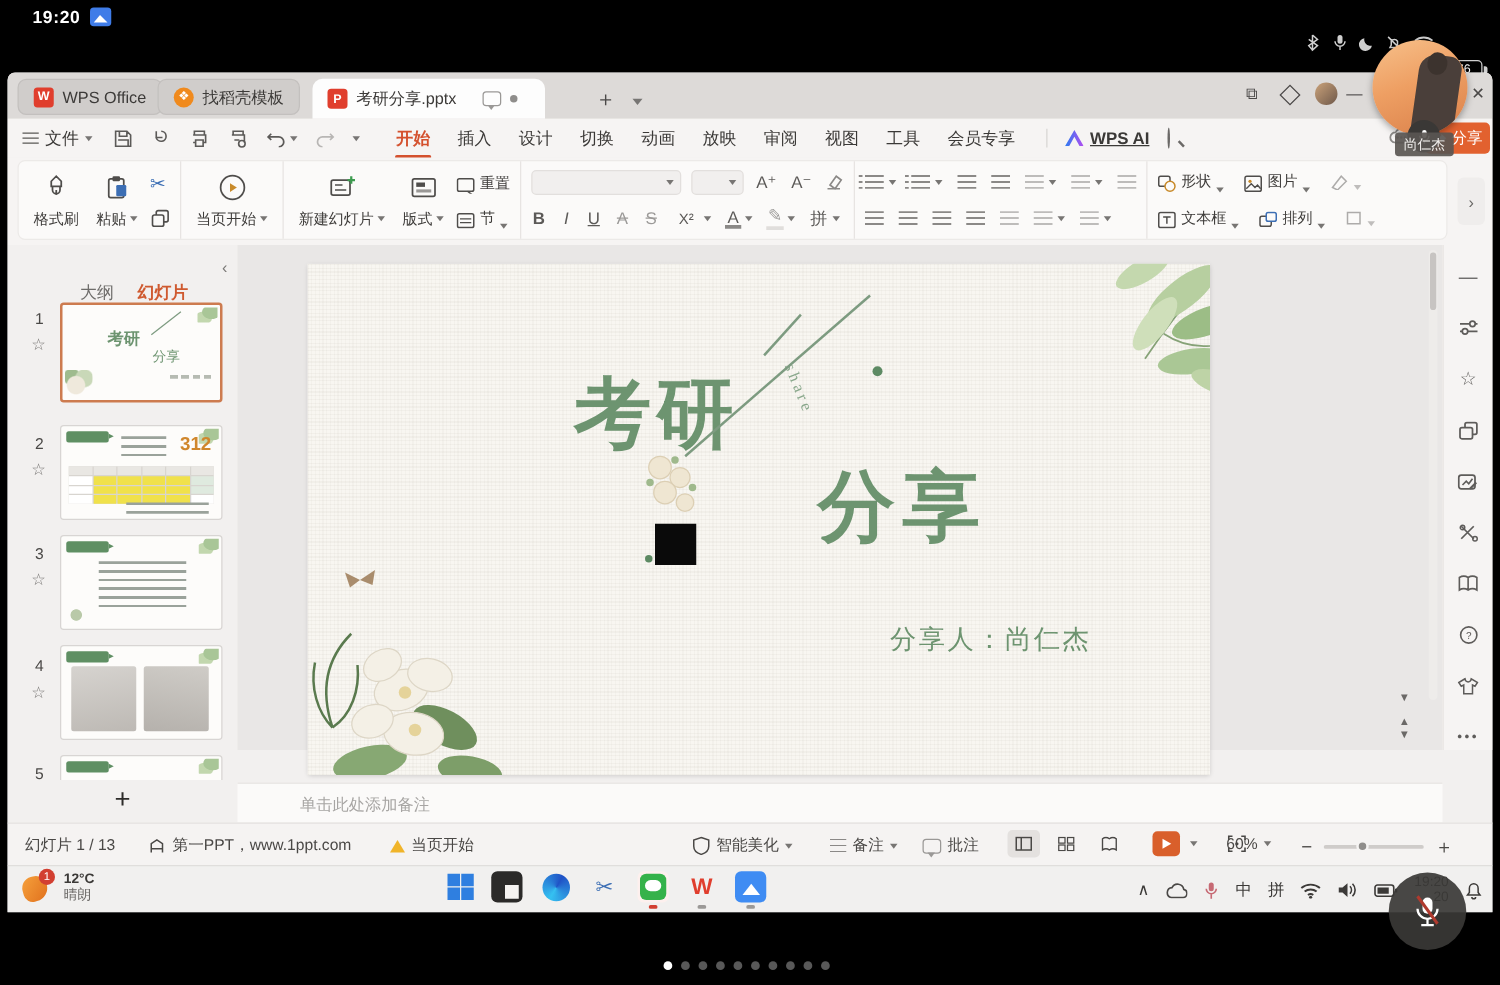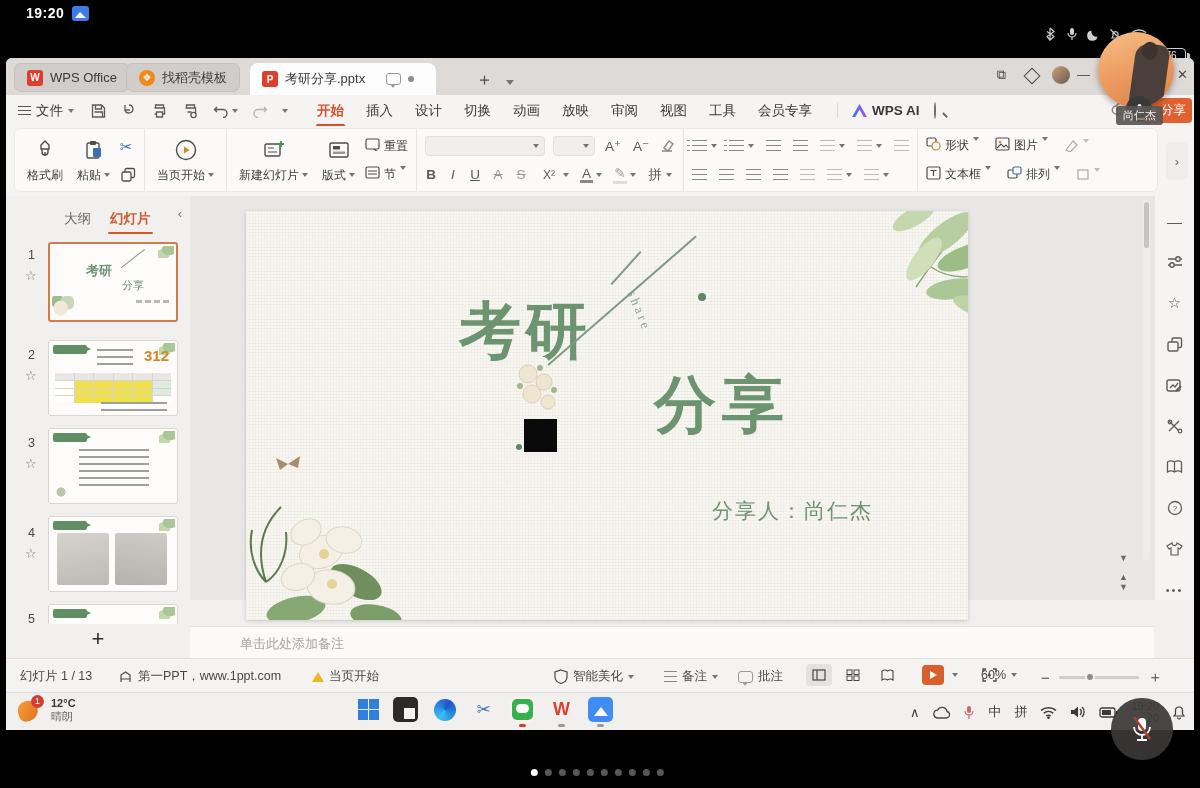--- a/index.html
+++ b/index.html
@@ -43,49 +43,49 @@
   .menurow{position:absolute;left:0;right:0;top:37px;height:31px;background:#f6f4f3;display:flex;align-items:center;font-size:13.5px;color:#3b3937;}
   .menu-file{display:flex;align-items:center;gap:5px;margin-left:12px;}
   .hamb{width:13px;height:9px;border-top:1.6px solid #5a5856;border-bottom:1.6px solid #5a5856;position:relative;}
   .hamb::after{content:"";position:absolute;left:0;top:2.6px;width:13px;height:1.6px;background:#5a5856;}
   .qbar{display:flex;align-items:center;gap:14px;margin-left:16px;color:#5c5a58;}
   .qbar svg{display:block;}
   .mtabs{display:flex;align-items:center;gap:0;margin-left:18px;}
   .mtab{padding:5px 11px;position:relative;}
   .mtab.on{color:#d4512e;font-weight:bold;}
   .mtab.on::after{content:"";position:absolute;left:10px;right:10px;bottom:-2px;height:2.5px;background:#d4512e;border-radius:2px;}
-  .wpsai{display:flex;align-items:center;gap:5px;margin-left:14px;padding-left:14px;border-left:1px solid #d8d5d3;font-weight:bold;}
+  .wpsai{display:flex;align-items:center;gap:5px;margin-left:14px;padding-left:14px;border-left:1px solid #d8d5d3;font-weight:bold;text-decoration:underline;}
   .ai-logo{width:15px;height:13px;background:linear-gradient(90deg,#2a7cf0,#b44df0);clip-path:polygon(50% 0,100% 100%,78% 100%,50% 42%,22% 100%,0 100%);}
   .share-btn{position:absolute;right:2px;top:3px;width:52px;height:25px;background:#e2612f;border-radius:4px;color:#fff;font-size:12.5px;display:flex;align-items:center;justify-content:center;gap:3px;}
   .cloud-btn{position:absolute;right:62px;top:5px;width:22px;height:20px;color:#8b8987;}
 
   
   .ribbon{position:absolute;left:0;right:0;top:68px;height:70px;background:#f6f4f3;}
   .rpanel{position:absolute;left:8px;right:36px;top:2px;bottom:4px;background:#fbfaf9;border:1px solid #eceae8;border-radius:6px;display:flex;align-items:stretch;}
   .rgroup{display:flex;align-items:center;padding:4px 8px;border-right:1px solid #e7e4e2;gap:6px;}
   .bigbtn{display:flex;flex-direction:column;align-items:center;justify-content:center;gap:4px;font-size:12px;color:#3f3d3b;padding:2px 4px;}
   .bigbtn .lbl{display:flex;align-items:center;gap:3px;white-space:nowrap;}
   .icon24{width:26px;height:26px;display:flex;align-items:center;justify-content:center;}
   .stackcol{display:flex;flex-direction:column;justify-content:space-around;height:56px;}
-  .minibtn{display:flex;align-items:flex-start;gap:4px;font-size:12px;color:#3f3d3b;white-space:nowrap;}
+  .minibtn{display:flex;align-items:flex-end;gap:4px;font-size:12px;color:#3f3d3b;white-space:nowrap;}
   .fontgrid{display:flex;flex-direction:column;justify-content:space-around;height:58px;}
   .fontrow{display:flex;align-items:center;gap:8px;}
   .fselect{width:120px;height:20px;background:#f1efee;border:1px solid #e2dfdd;border-radius:4px;display:flex;align-items:center;justify-content:flex-end;padding:0 5px;}
   .fselect.small{width:42px;}
   .glyphbtn{font-size:13.5px;color:#5c5a58;width:20px;text-align:center;}
   .lines-ic{width:15px;height:11px;background:repeating-linear-gradient(to bottom,#8b8987 0 1.4px,transparent 1.4px 4.8px);}
   .lines-ic.pale{opacity:.55;}
   .bull{position:relative;}
   .bull::before{content:"";position:absolute;left:-5px;top:0;width:2.5px;height:11px;background:repeating-linear-gradient(to bottom,#8b8987 0 1.4px,transparent 1.4px 4.8px);}
   .rchev{position:absolute;right:6px;top:16px;width:22px;height:38px;background:#efedec;border-radius:5px;display:flex;align-items:center;justify-content:center;color:#6b6967;font-size:13px;}
 
   
   .lpanel{position:absolute;left:0;top:138px;width:184px;bottom:72px;background:#f2f0ef;}
   .lp-head{position:absolute;left:0;right:0;top:8px;height:26px;font-size:13.5px;color:#6e6c6a;}
-  .lp-tab{position:absolute;top:6px;}
+  .lp-tab{position:absolute;top:21px;}
   .lp-tab.on{color:#cf5a30;font-weight:bold;}
   .lp-tab.on::after{content:"";position:absolute;left:-2px;right:-2px;bottom:-6px;height:2.5px;background:#cf5a30;border-radius:2px;}
   .lp-collapse{position:absolute;right:8px;top:2px;color:#7b7977;font-size:13px;}
   .thumb-wrap{position:absolute;left:0;right:0;top:40px;bottom:34px;overflow:hidden;}
   .th-num{position:absolute;font-size:12.5px;color:#4a4846;}
   .th-star{position:absolute;font-size:13px;color:#7b7977;}
   .thumb{position:absolute;left:42px;width:130px;background:#fdfcfa;border:1px solid #d8d5d3;border-radius:3px;overflow:hidden;}
   .thumb.sel{border:2px solid #cd7b4f;}
   .gpill{position:absolute;left:4px;top:4px;width:34px;height:9px;background:#5f8f63;border-radius:2px;}
   .gpill::after{content:"";position:absolute;right:-4px;top:2px;border-top:2.5px solid transparent;border-bottom:2.5px solid transparent;border-left:4px solid #5f8f63;}

